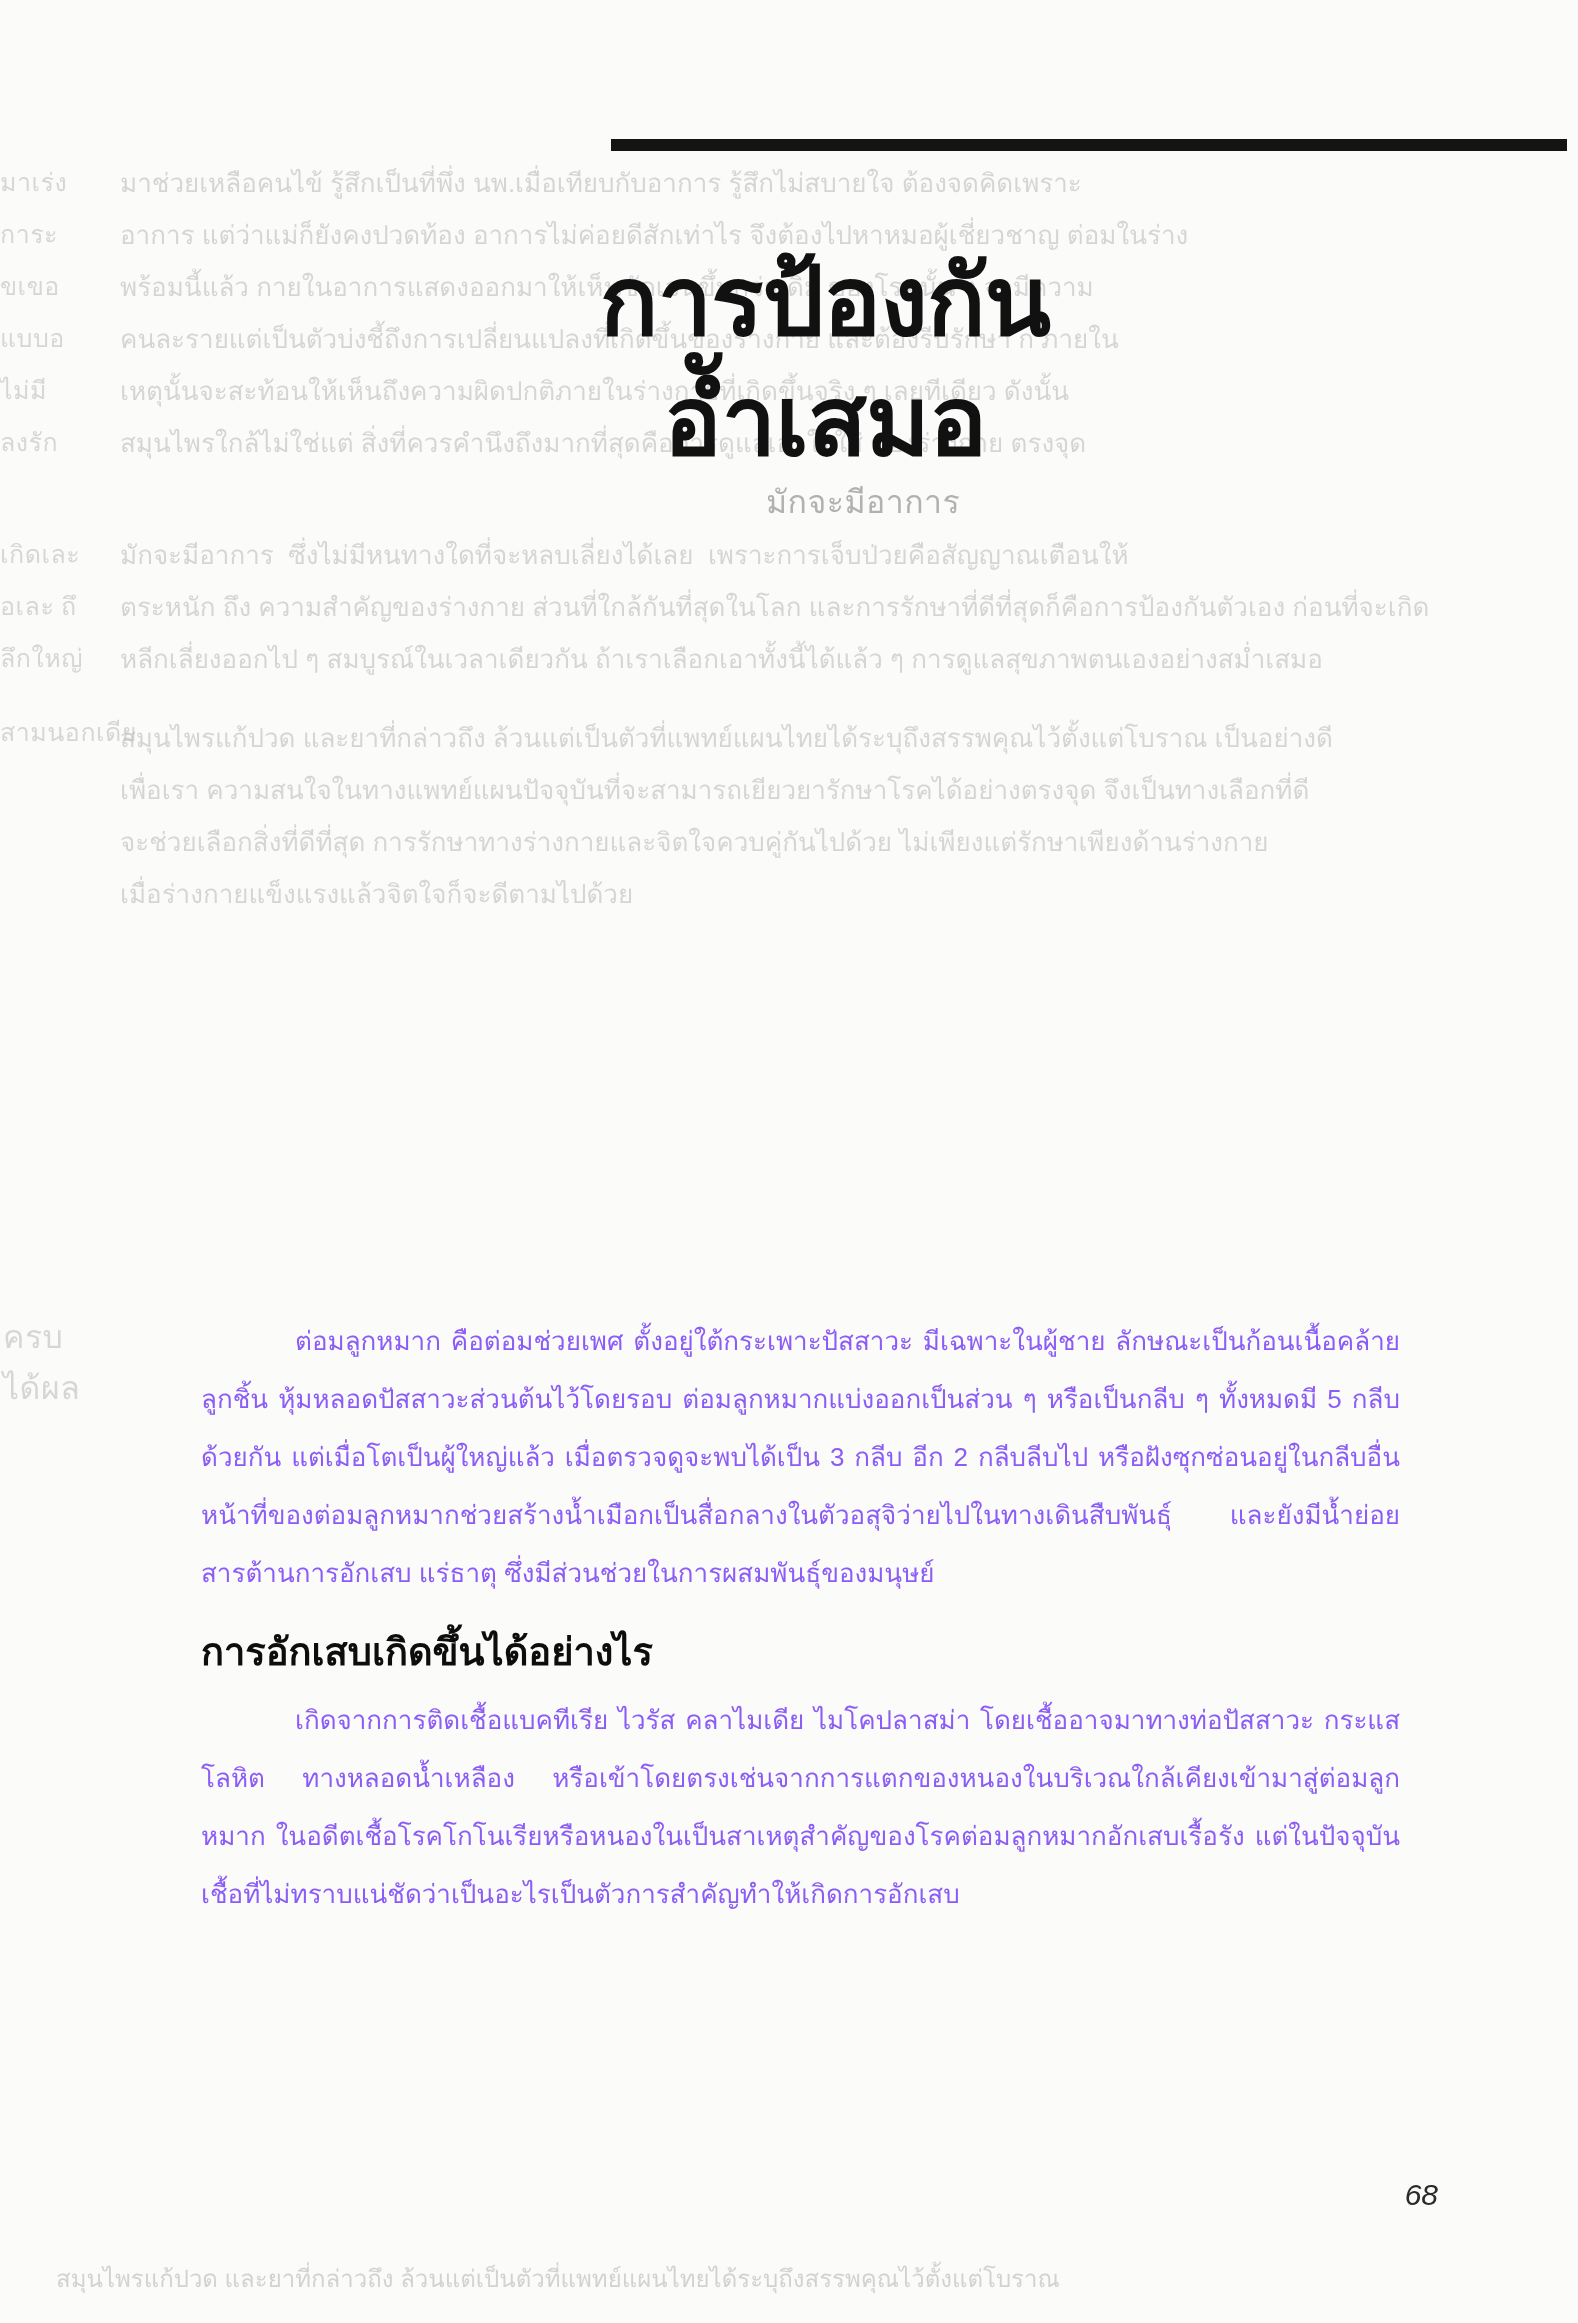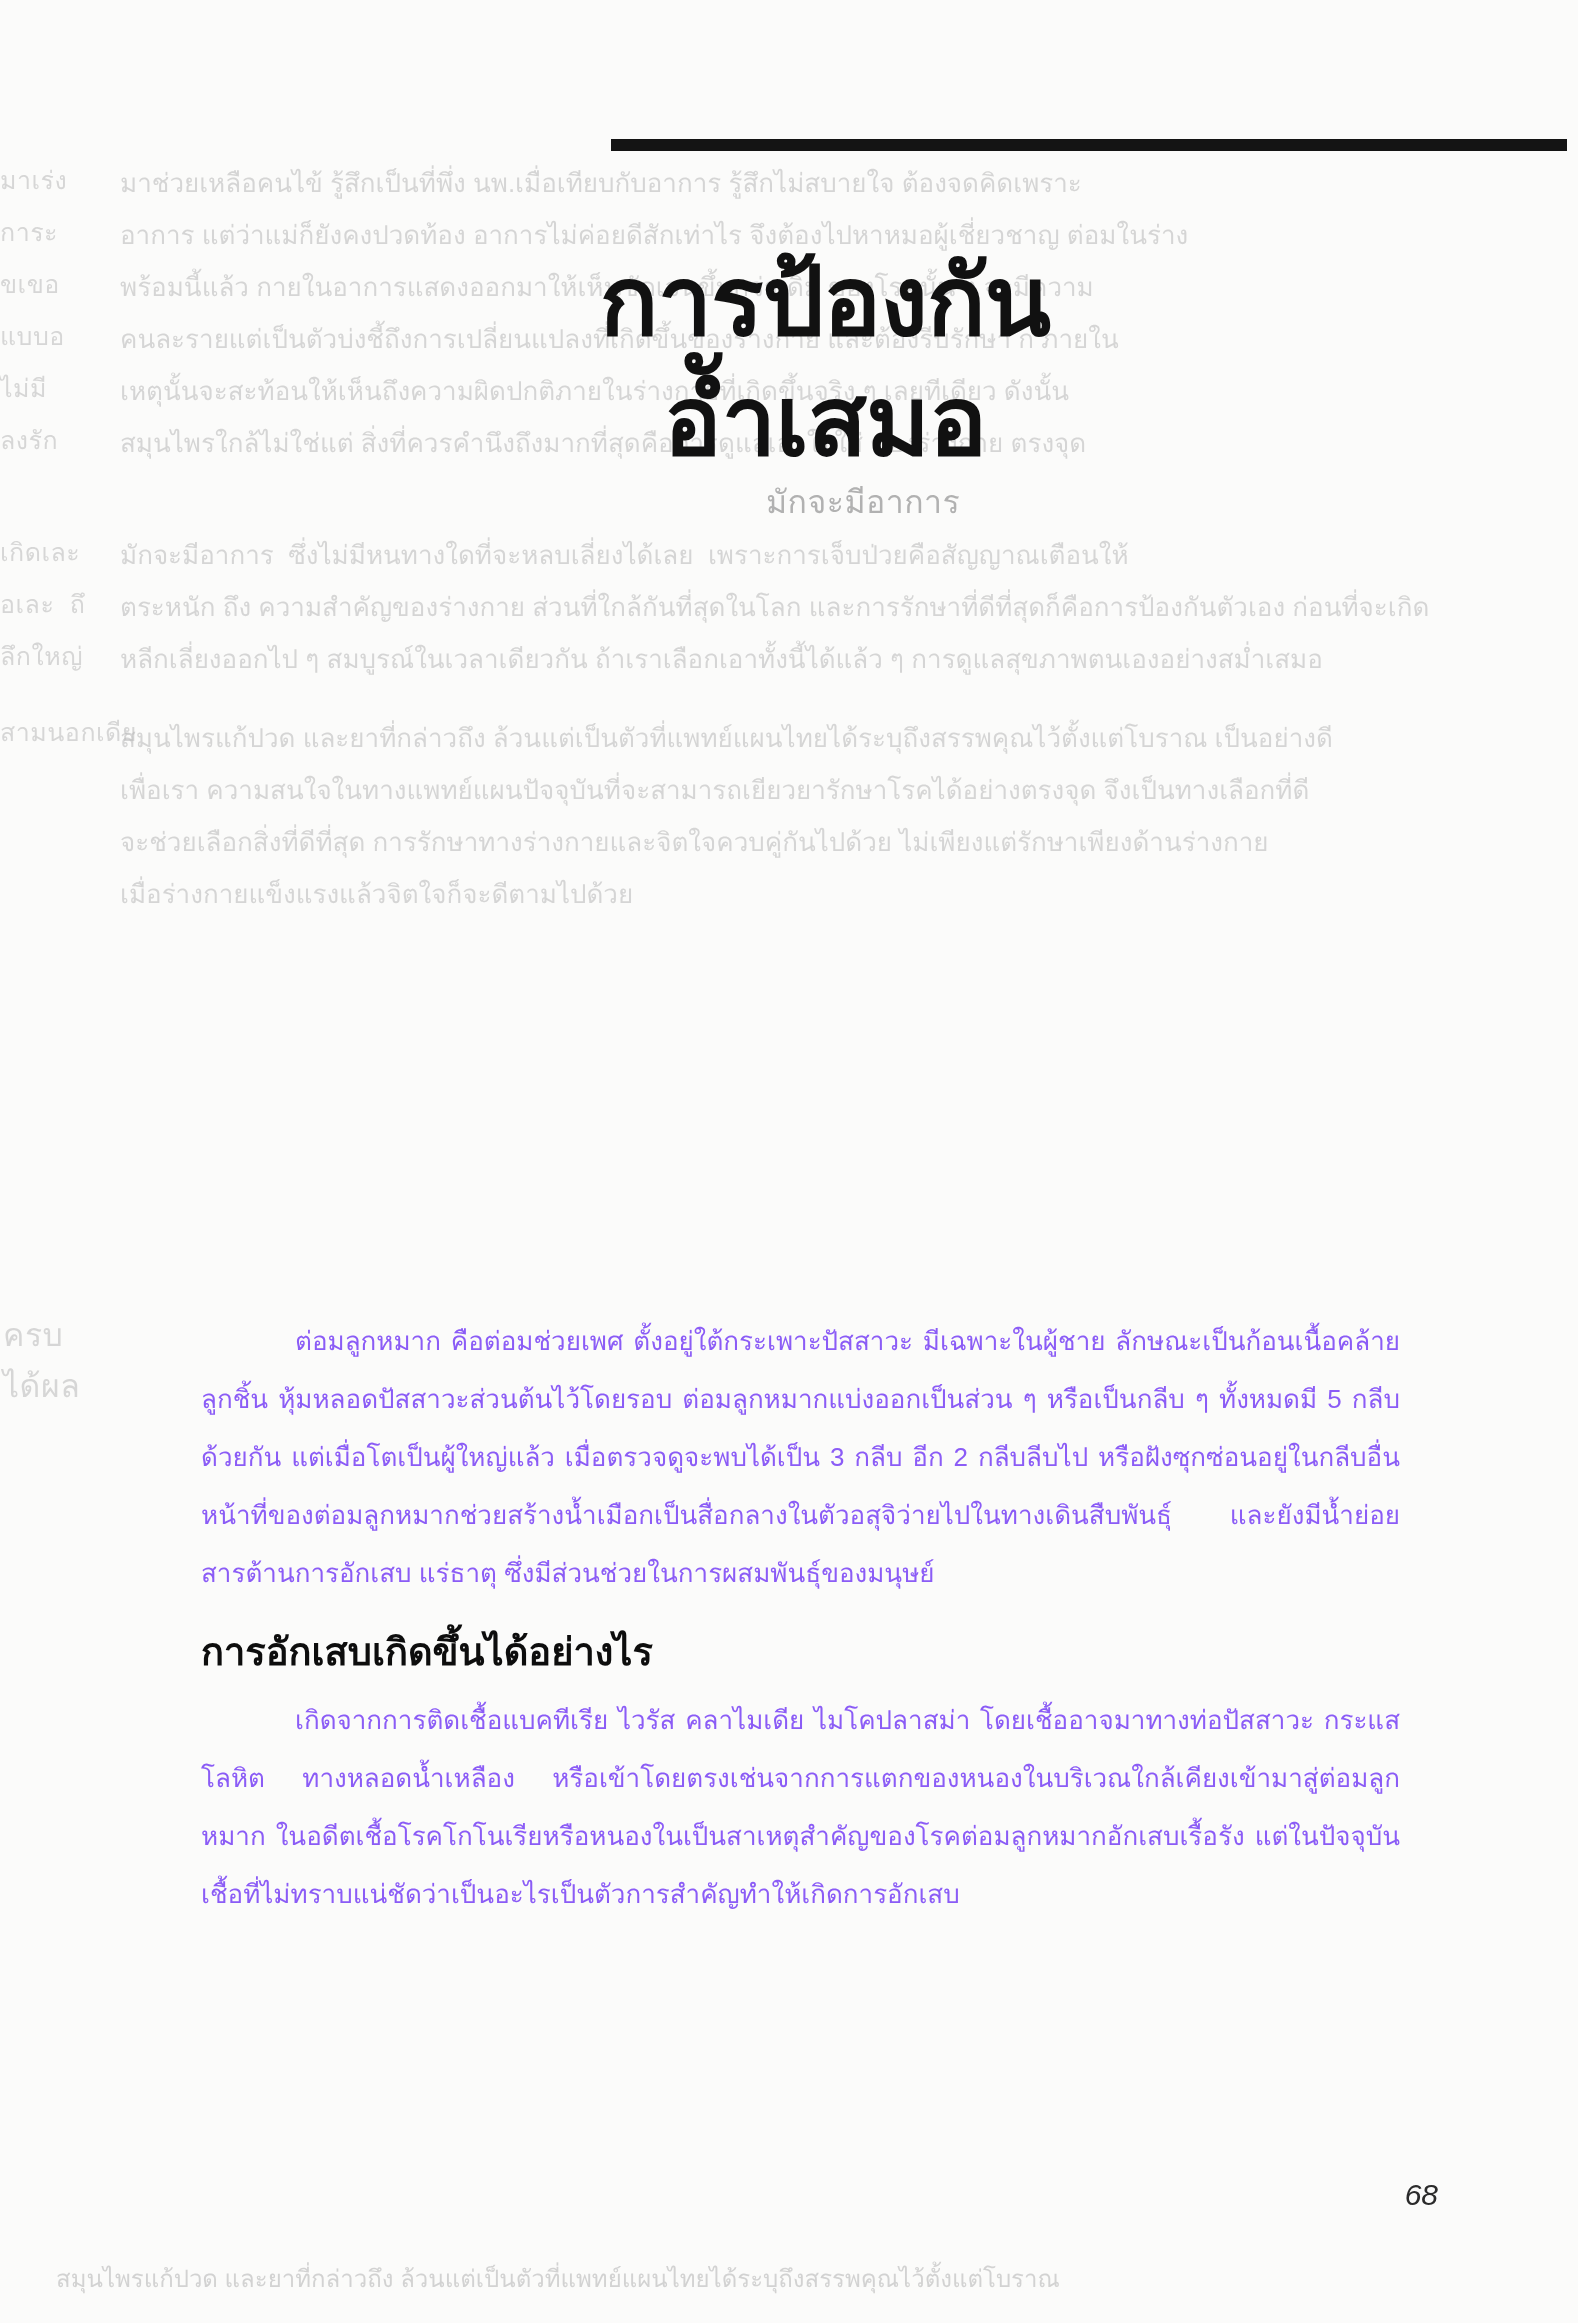--- a/index.html
+++ b/index.html
@@ -15,21 +15,21 @@
     overflow: hidden;
     font-family: "Liberation Sans", sans-serif;
     color: #1a1a1a;
   }
 
   
   .ghost {
     position: absolute;
     color: #b9b9b9;
     opacity: 0.55;
-    font-family: Liberation Mono, monospace;
+    font-family: Liberation Serif, serif;
     white-space: pre;
     letter-spacing: 0.5px;
     pointer-events: none;
   }
   .ghost-block {
     position: absolute;
     color: #bdbdbd;
     opacity: 0.6;
     font-size: 26px;
     line-height: 52px;

